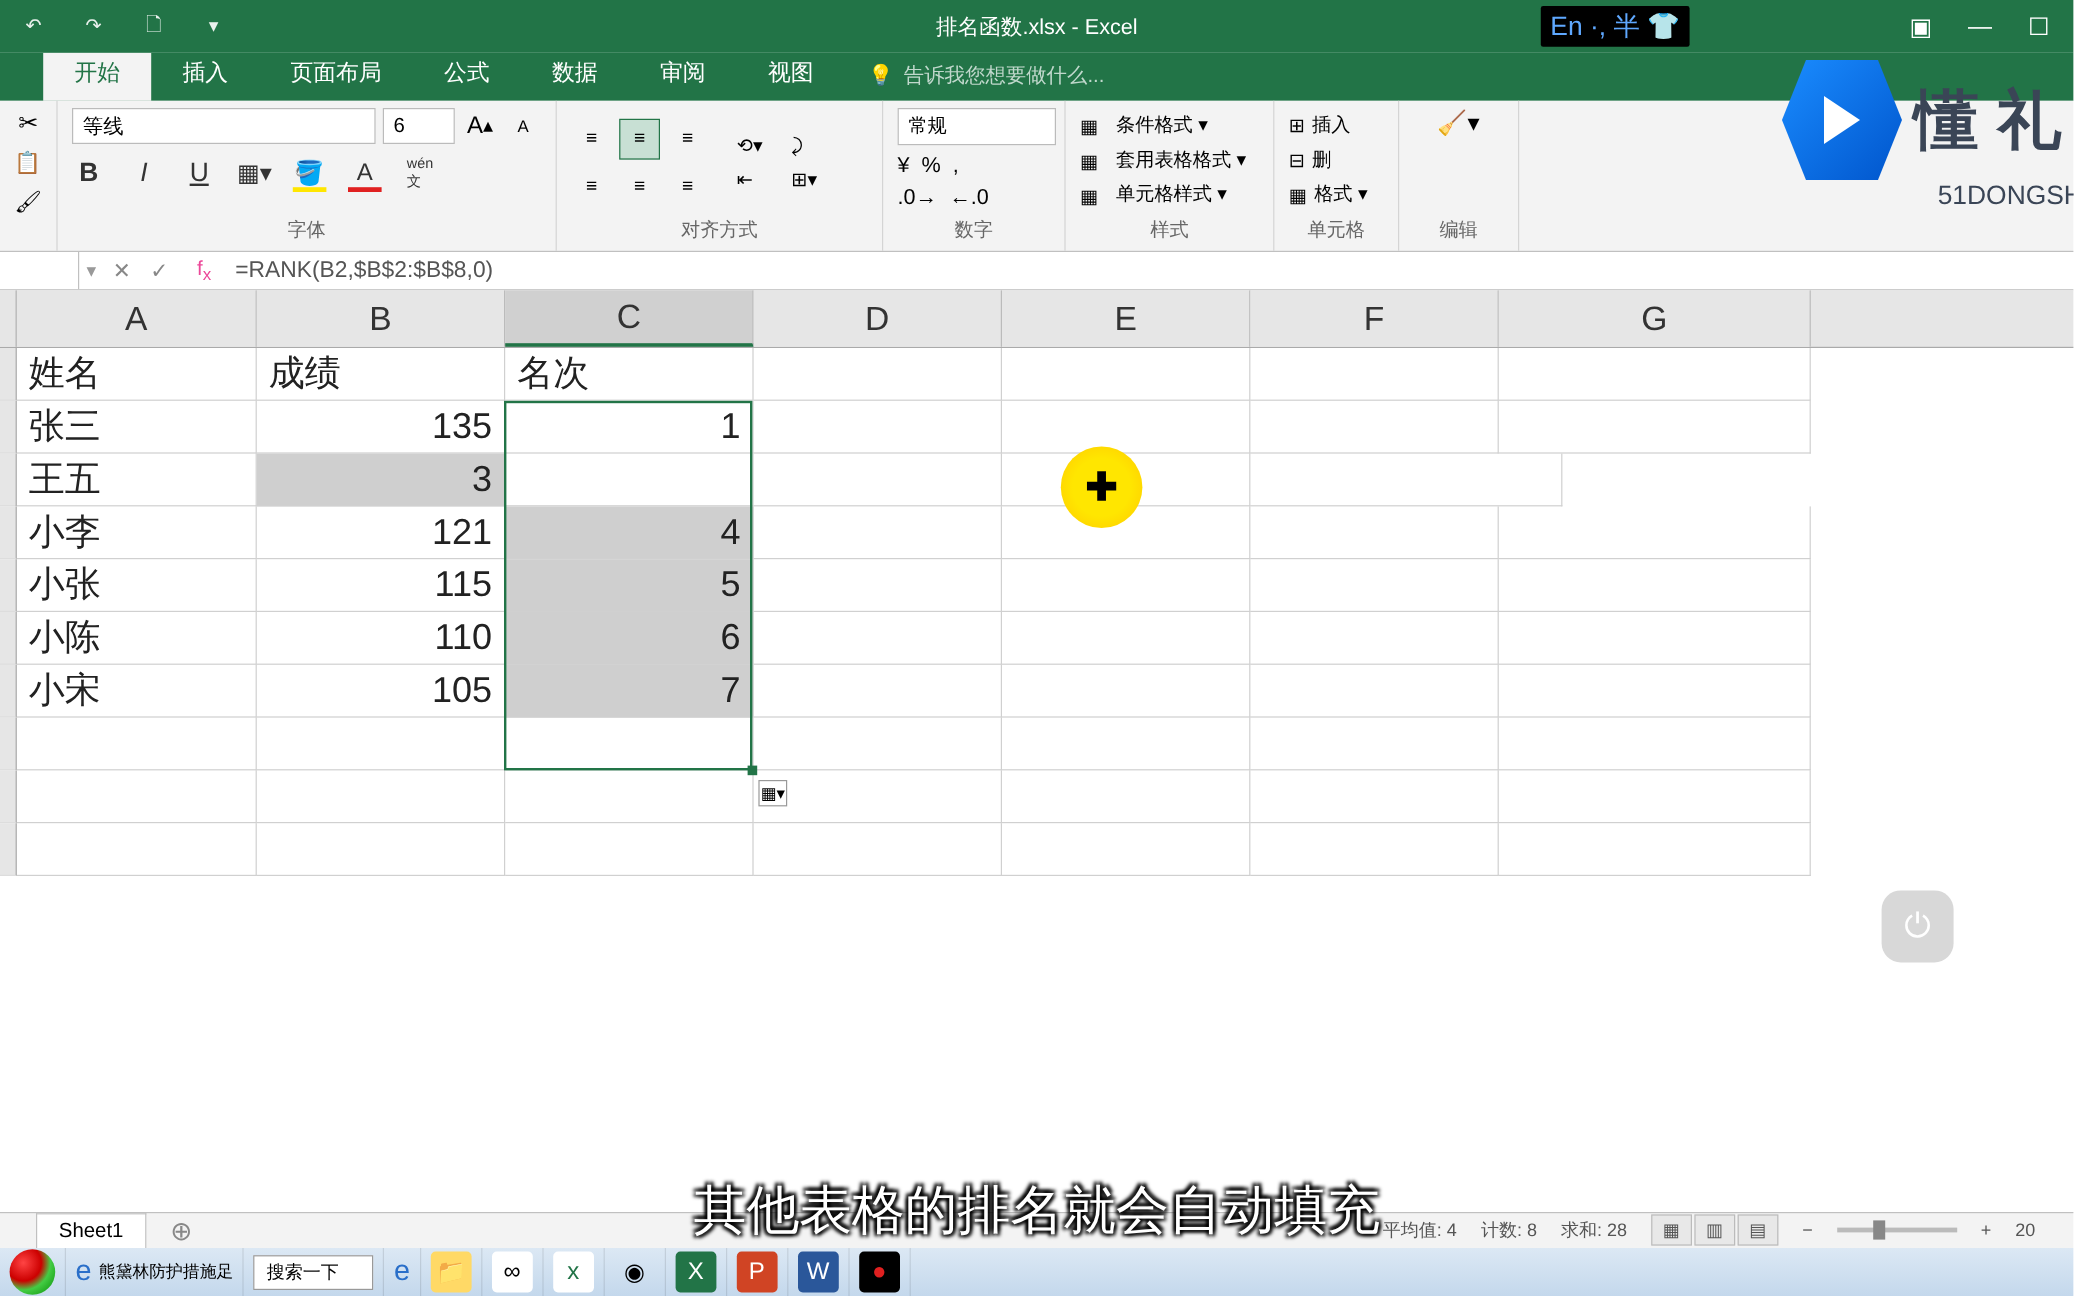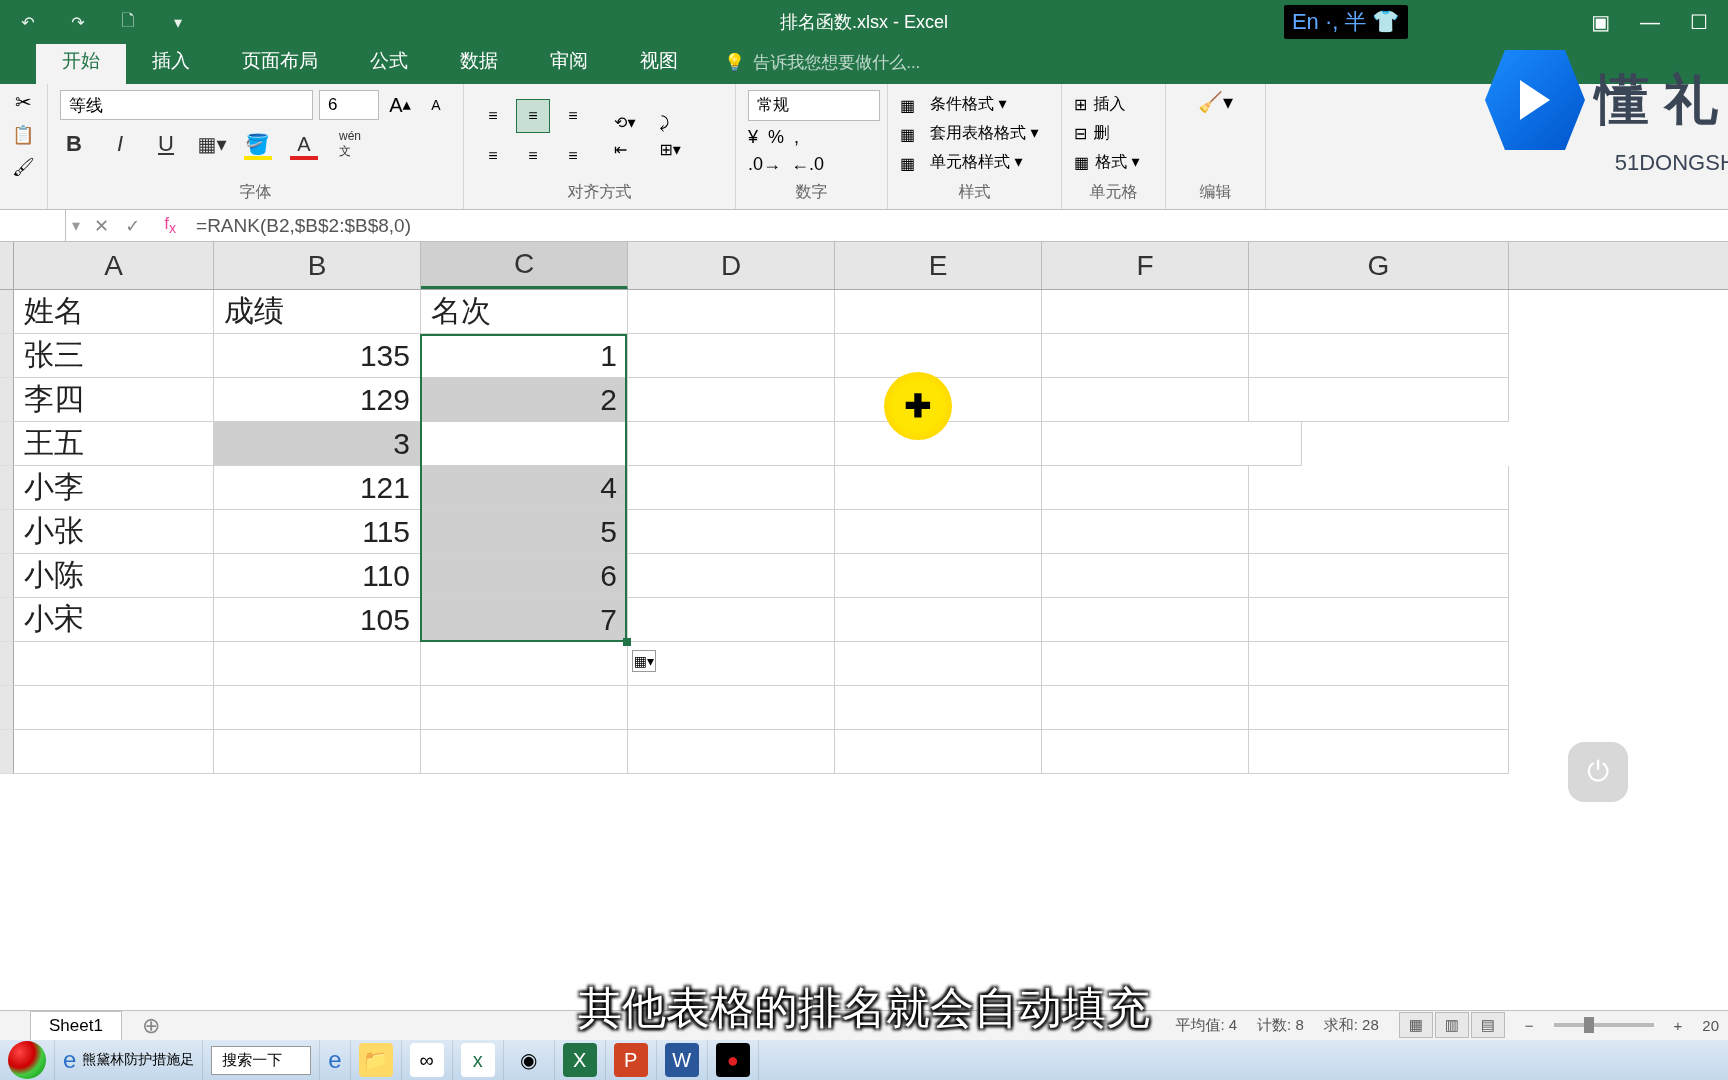--- a/index.html
+++ b/index.html
@@ -96,21 +96,21 @@
 
 
 .subtitle { position: absolute; bottom: 42px; left: 50%; transform: translateX(-50%); font-size: 44px; color: #fff; text-shadow: 2px 2px 3px #000, -2px -2px 3px #000, 2px -2px 3px #000, -2px 2px 3px #000; font-weight: 500; white-space: nowrap; }
 
 
 .sheet-tabs-bar { position: absolute; bottom: 40px; left: 0; right: 0; height: 30px; background: #f3f3f3; border-top: 1px solid #c0c0c0; display: flex; align-items: center; padding-left: 30px; }
 .sheet-tab { background: #fff; border: 1px solid #c0c0c0; border-bottom: none; padding: 4px 18px; font-size: 17px; }
 .add-sheet { margin-left: 20px; font-size: 22px; color: #888; }
 
 
-.status-bar { position: absolute; bottom: 40px; right: 0; height: 30px; display: flex; align-items: center; gap: 20px; padding-right: 9px; font-size: 15px; color: #555; }
+.status-bar { position: absolute; bottom: 40px; right: 0; height: 30px; display: flex; align-items: center; gap: 20px; padding-right: 32px; font-size: 15px; color: #555; }
 .view-btns { display: flex; gap: 2px; }
 .view-btn { width: 34px; height: 26px; border: 1px solid #bbb; background: #e8e8e8; display: flex; align-items: center; justify-content: center; }
 .zoom-slider { width: 100px; height: 4px; background: #bbb; position: relative; }
 .zoom-thumb { position: absolute; width: 10px; height: 16px; background: #888; top: -6px; left: 30%; }
 
 
 .taskbar { position: absolute; bottom: 0; left: 0; right: 0; height: 40px; background: linear-gradient(#dce8f4, #c4d8ec); display: flex; align-items: center; }
 .task-item { height: 100%; padding: 0 8px; display: flex; align-items: center; border-right: 1px solid rgba(0,0,0,0.1); }
 .start-orb { width: 38px; height: 38px; border-radius: 50%; background: radial-gradient(circle at 30% 30%, #ff4444, #cc0000 40%, #44cc44 60%, #008800); }
 .ie-icon { font-size: 24px; color: #2a6fc9; }
@@ -311,30 +311,20 @@
       <div class="cell col-A">张三</div>
       <div class="cell col-B num">135</div>
       <div class="cell col-C num active">1</div>
       <div class="cell col-D"></div>
       <div class="cell col-E"></div>
       <div class="cell col-F"></div>
       <div class="cell col-G"></div>
     </div>
     <div class="data-row">
       <div class="row-header"></div>
-      <div class="cell col-A">李四</div>
-      <div class="cell col-B num">129</div>
-      <div class="cell col-C num sel-range">2</div>
-      <div class="cell col-D"></div>
-      <div class="cell col-E"></div>
-      <div class="cell col-F"></div>
-      <div class="cell col-G"></div>
-    </div>
-    <div class="data-row">
-      <div class="row-header"></div>
       <div class="cell col-A">王五</div>
       <div class="cell col-C num sel-range">3</div>
       <div class="cell col-D"></div>
       <div class="cell col-E"></div>
       <div class="cell col-F"></div>
       <div class="cell col-G"></div>
     </div>
     <div class="data-row">
       <div class="row-header"></div>
       <div class="cell col-A">小李</div>

